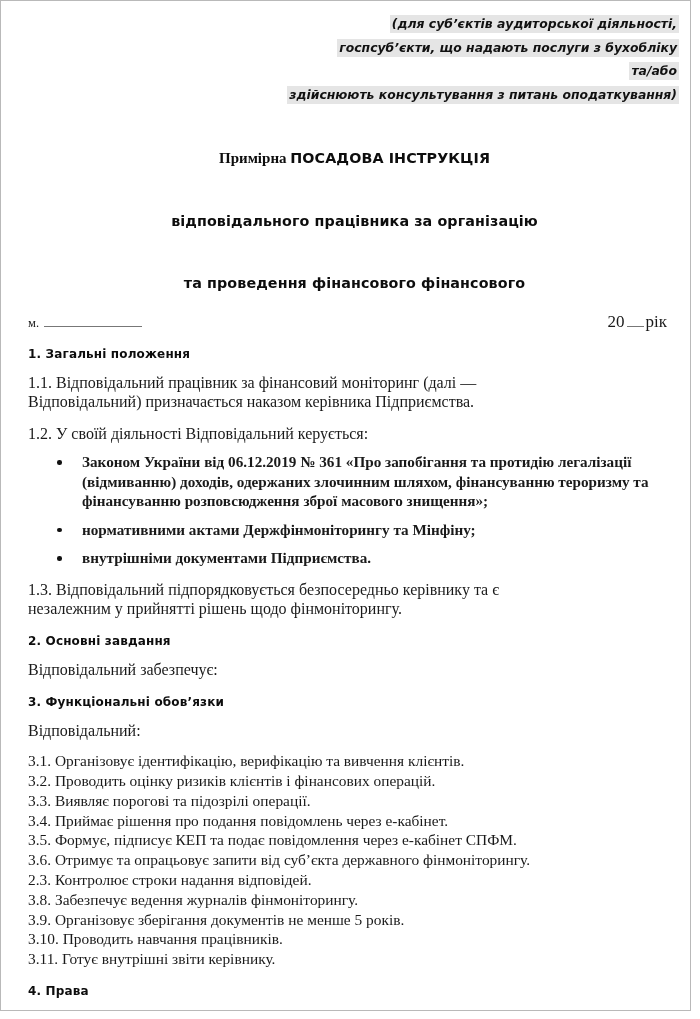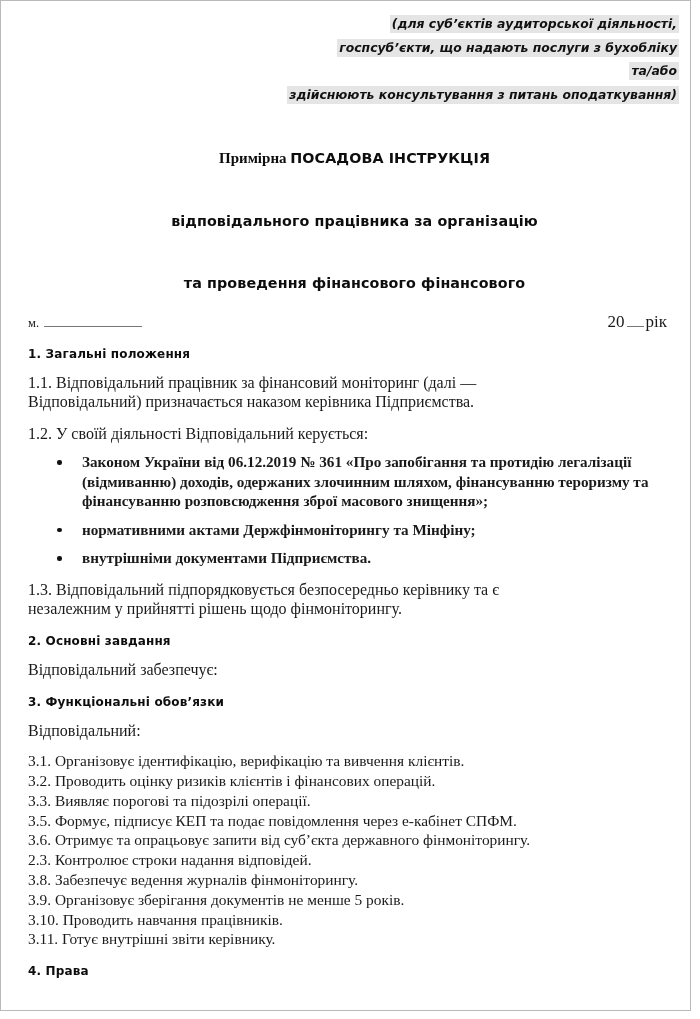--- a/index.html
+++ b/index.html
@@ -201,20 +201,21 @@
 
     <h2 class="section-h">2. Основні завдання</h2>
     <p class="body-p">Відповідальний забезпечує:</p>
 
     <h2 class="section-h">3. Функціональні обов’язки</h2>
     <p class="body-p">Відповідальний:</p>
     <div class="num-block">
       <div class="num-line">3.1. Організовує ідентифікацію, верифікацію та вивчення клієнтів.</div>
       <div class="num-line">3.2. Проводить оцінку ризиків клієнтів і фінансових операцій.</div>
       <div class="num-line">3.3. Виявляє порогові та підозрілі операції.</div>
+      <div class="num-line">3.4. Приймає рішення про подання повідомлень через е-кабінет.</div>
       <div class="num-line">3.5. Формує, підписує КЕП та подає повідомлення через е-кабінет СПФМ.</div>
       <div class="num-line">3.6. Отримує та опрацьовує запити від суб’єкта державного фінмоніторингу.</div>
       <div class="num-line">2.3. Контролює строки надання відповідей.</div>
       <div class="num-line">3.8. Забезпечує ведення журналів фінмоніторингу.</div>
       <div class="num-line">3.9. Організовує зберігання документів не менше 5 років.</div>
       <div class="num-line">3.10. Проводить навчання працівників.</div>
       <div class="num-line">3.11. Готує внутрішні звіти керівнику.</div>
     </div>
 
     <h2 class="section-h">4. Права</h2>

